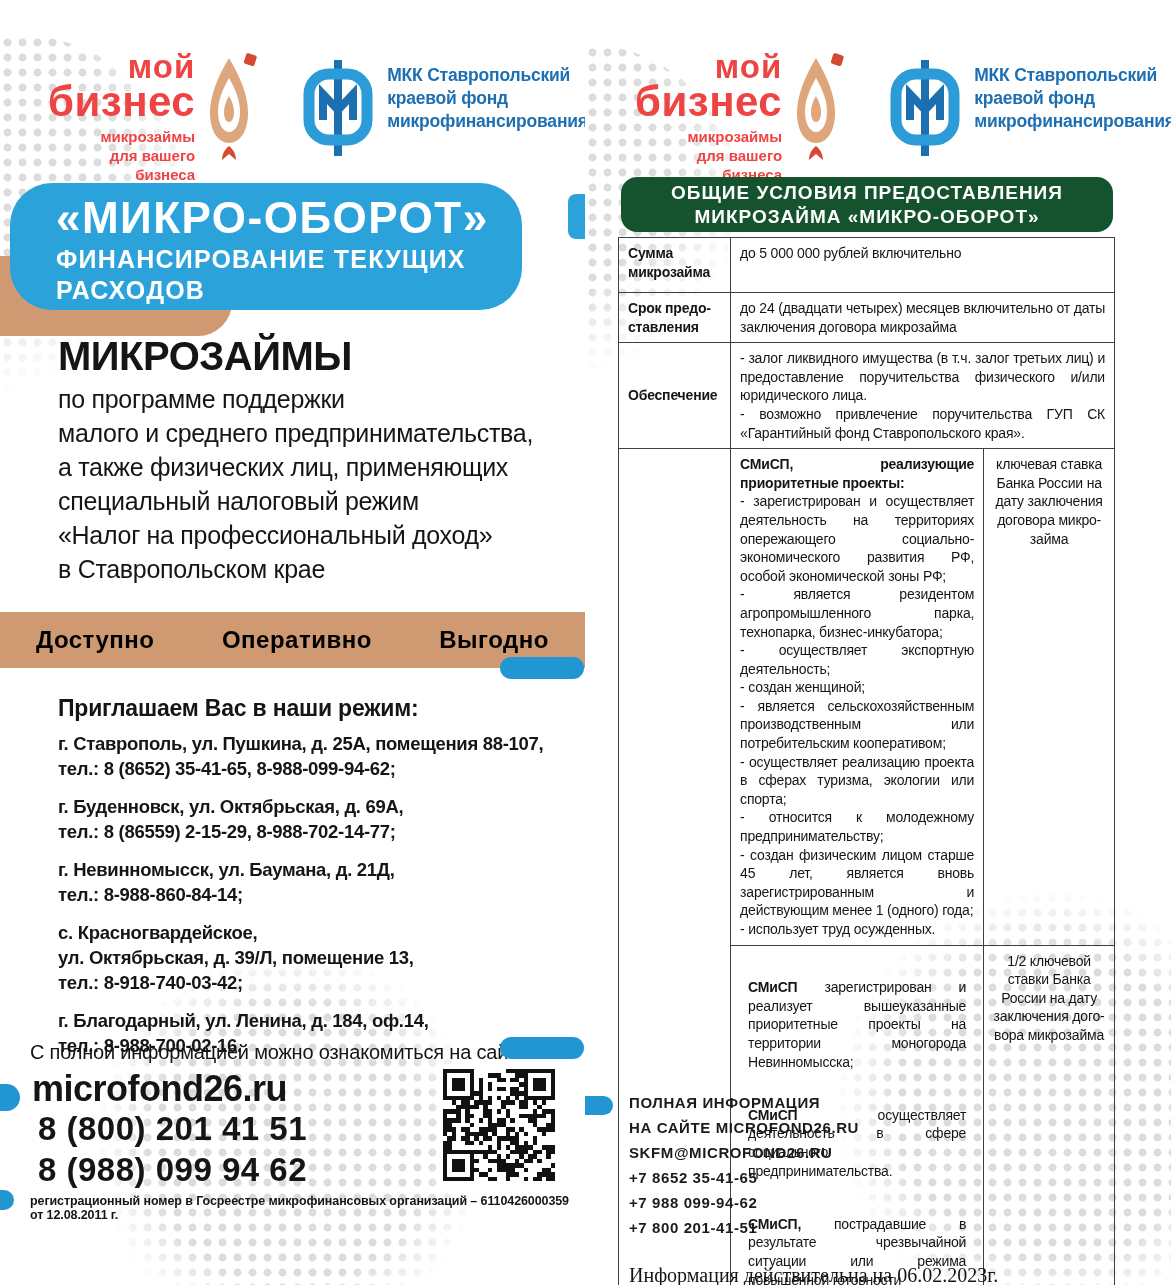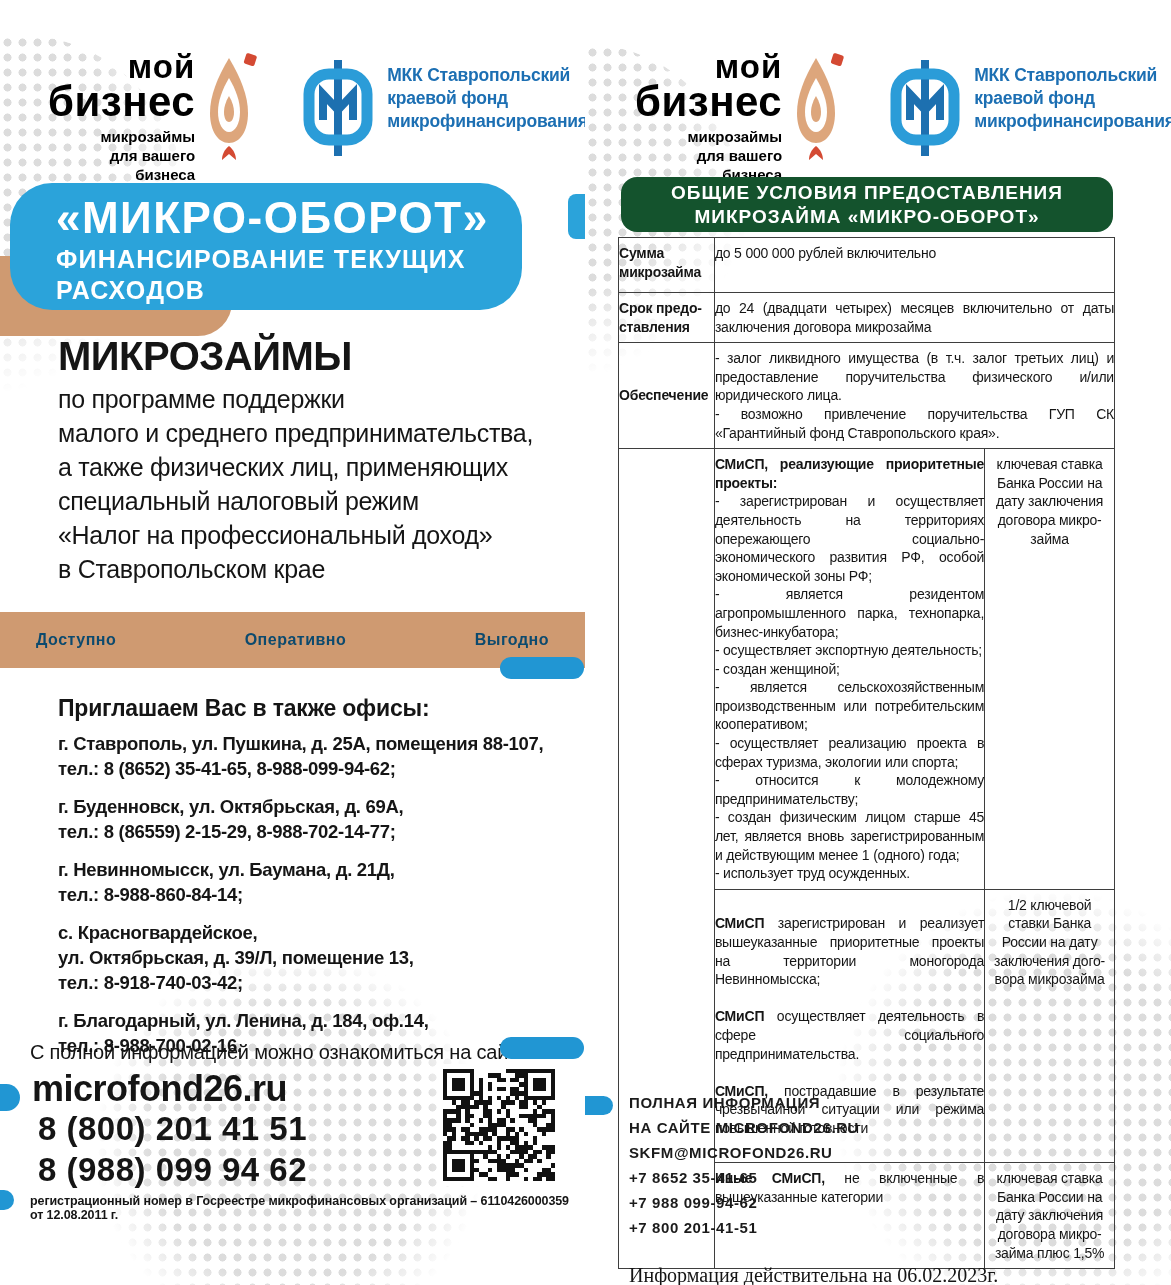--- a/index.html
+++ b/index.html
@@ -13,41 +13,41 @@
   .dots{position:absolute;background-image:radial-gradient(#dcdcdc 36%,transparent 40%);background-size:15px 15px;pointer-events:none;}
   .globe{border-radius:50%;
     -webkit-mask-image:radial-gradient(circle at center,#000 50%,rgba(0,0,0,.45) 62%,transparent 71%);
             mask-image:radial-gradient(circle at center,#000 50%,rgba(0,0,0,.45) 62%,transparent 71%);}
   .corner{-webkit-mask-image:radial-gradient(circle at 30% 30%,#000 45%,rgba(0,0,0,.4) 60%,transparent 72%);
                   mask-image:radial-gradient(circle at 30% 30%,#000 45%,rgba(0,0,0,.4) 60%,transparent 72%);border-radius:50%;}
 
   
   .logos{position:absolute;top:50px;left:48px;width:520px;height:120px;display:flex;align-items:flex-start;}
   .mb-logo{display:flex;align-items:flex-start;}
-  .mb-text{text-align:right;color:#000000;line-height:1;}
+  .mb-text{text-align:right;color:#ef4444;line-height:1;}
   .mb-moy{font-size:33px;font-weight:bold;letter-spacing:1px;}
   .mb-biznes{font-size:42px;font-weight:bold;margin-top:-2px;letter-spacing:.5px;}
   .mb-sub{font-size:15px;font-weight:bold;margin-top:5px;line-height:1.25;}
   .mb-rocket{margin-left:8px;margin-top:2px;}
   .mkk-logo{display:flex;align-items:flex-start;margin-left:42px;margin-top:8px;}
   .mkk-text{color:#1c6fb3;font-weight:bold;font-size:17.5px;line-height:1.3;margin-left:12px;margin-top:6px;letter-spacing:-.2px;}
 
   
   .tan-block{position:absolute;left:0;top:256px;width:232px;height:80px;background:#cf9a71;border-radius:0 0 34px 0;z-index:1;}
   .banner-main{position:absolute;left:10px;top:183px;width:512px;height:127px;background:#2ba3da;border-radius:42px;z-index:2;color:#fff;padding-left:46px;box-sizing:border-box;}
   .banner-title{font-size:44px;font-weight:800;letter-spacing:1.5px;margin-top:10px;line-height:50px;}
   .banner-sub{font-size:25px;font-weight:bold;letter-spacing:1.2px;line-height:31px;margin-top:1px;white-space:pre-line;}
   .blue-sliver{position:absolute;left:568px;top:194px;width:17px;height:45px;background:#2ba3da;border-radius:8px 0 0 8px;z-index:2;}
 
   .intro{position:absolute;left:58px;top:334px;width:520px;z-index:2;}
   .intro-h{font-size:40px;font-weight:bold;letter-spacing:-.5px;line-height:1.1;margin-bottom:4px;}
   .intro-b{font-size:25px;line-height:34px;letter-spacing:-.3px;white-space:pre-line;}
 
   .features-bar{position:absolute;left:0;top:612px;width:585px;height:56px;background:#cf9a71;display:flex;align-items:center;justify-content:space-between;padding:0 36px;box-sizing:border-box;z-index:2;}
-  .feature{color:#0c4a6e;font-size:16px;font-weight:bold;letter-spacing:.5px;}
+  .feature{color:#000000;font-size:24px;font-weight:bold;letter-spacing:.5px;}
   .pill{position:absolute;background:#2196d3;border-radius:12px;z-index:3;}
   .pill-features{left:500px;top:657px;width:84px;height:22px;}
   .pill-site{left:500px;top:1037px;width:84px;height:22px;}
 
   .offices-h{position:absolute;left:58px;top:695px;font-size:23px;font-weight:bold;letter-spacing:-.2px;}
   .offices{position:absolute;left:58px;top:731px;width:505px;}
   .office{font-size:18.5px;font-weight:bold;line-height:25px;letter-spacing:-.3px;white-space:pre-line;margin:0 0 13px 0;}
 
   .site-note{position:absolute;left:30px;top:1041px;font-size:20px;letter-spacing:-.2px;z-index:2;}
   .bullet{position:absolute;background:#2196d3;z-index:3;}
@@ -56,25 +56,25 @@
   .website{position:absolute;left:32px;top:1068px;font-size:36px;font-weight:800;letter-spacing:-.5px;z-index:2;}
   .phones{position:absolute;left:38px;top:1108px;font-size:33px;font-weight:800;letter-spacing:.5px;line-height:41px;white-space:pre-line;z-index:2;}
   .reg-line{position:absolute;left:30px;top:1194px;width:545px;font-size:12.5px;font-weight:600;letter-spacing:-.1px;z-index:2;}
 
   .qr{position:absolute;left:432px;top:1064px;z-index:2;}
 
   
   .banner-right{position:absolute;left:36px;top:177px;width:492px;height:55px;background:#14532d;border-radius:16px;color:#fff;display:flex;align-items:center;justify-content:center;text-align:center;font-size:19px;font-weight:800;letter-spacing:1px;line-height:24px;white-space:pre-line;z-index:2;}
 
   table.cond{position:absolute;left:33px;top:237px;width:497px;border-collapse:collapse;z-index:2;background:transparent;}
-  table.cond td{border:1.5px solid #3e3e3e;vertical-align:top;padding:6px 0;font-size:14px;line-height:18.6px;letter-spacing:-.2px;}
+  table.cond td{border:1.5px solid #3e3e3e;vertical-align:top;padding:6px 9px;font-size:14px;line-height:18.6px;letter-spacing:-.2px;}
   td.lbl{font-weight:bold;white-space:pre-line;width:95px;}
   td.val{text-align:justify;white-space:pre-line;}
   td.crit{text-align:justify;white-space:pre-line;width:272px;}
-  td.crit p{margin:0;text-align:justify;}
+  td.crit p{margin:8px;text-align:justify;}
   td.rate{width:130px;text-align:center;white-space:pre-line;vertical-align:middle;}
   td.empty-cell{width:95px;}
   .crit-head{font-weight:bold;}
 
   .contacts{position:absolute;left:44px;top:1090px;font-size:15px;font-weight:800;letter-spacing:.6px;line-height:25px;white-space:pre-line;z-index:2;color:#1b1b1b;}
   .bullet-contacts{left:-8px;top:1096px;width:36px;height:19px;border-radius:10px;}
   .date-note{position:absolute;left:44px;top:1252px;font-family:"Liberation Serif", serif;font-size:20px;z-index:2;margin-top:12px;}
 </style>
 </head>
 <body>
@@ -136,21 +136,21 @@
 в Ставропольском крае</div>
     </div>
 
     <div class="features-bar">
       <span class="feature">Доступно</span>
       <span class="feature">Оперативно</span>
       <span class="feature">Выгодно</span>
     </div>
     <div class="pill pill-features"></div>
 
-    <div class="offices-h">Приглашаем Вас в также офисы:</div>
+    <div class="offices-h">Приглашаем Вас в наши режим:</div>
     <div class="offices">
       <p class="office">г. Ставрополь, ул. Пушкина, д. 25А, помещения 88-107,
 тел.: 8 (8652) 35-41-65, 8-988-099-94-62;</p>
       <p class="office">г. Буденновск, ул. Октябрьская, д. 69А,
 тел.: 8 (86559) 2-15-29, 8-988-702-14-77;</p>
       <p class="office">г. Невинномысск, ул. Баумана, д. 21Д,
 тел.: 8-988-860-84-14;</p>
       <p class="office">с. Красногвардейское,
 ул. Октябрьская, д. 39/Л, помещение 13,
 тел.: 8-918-740-03-42;</p>

